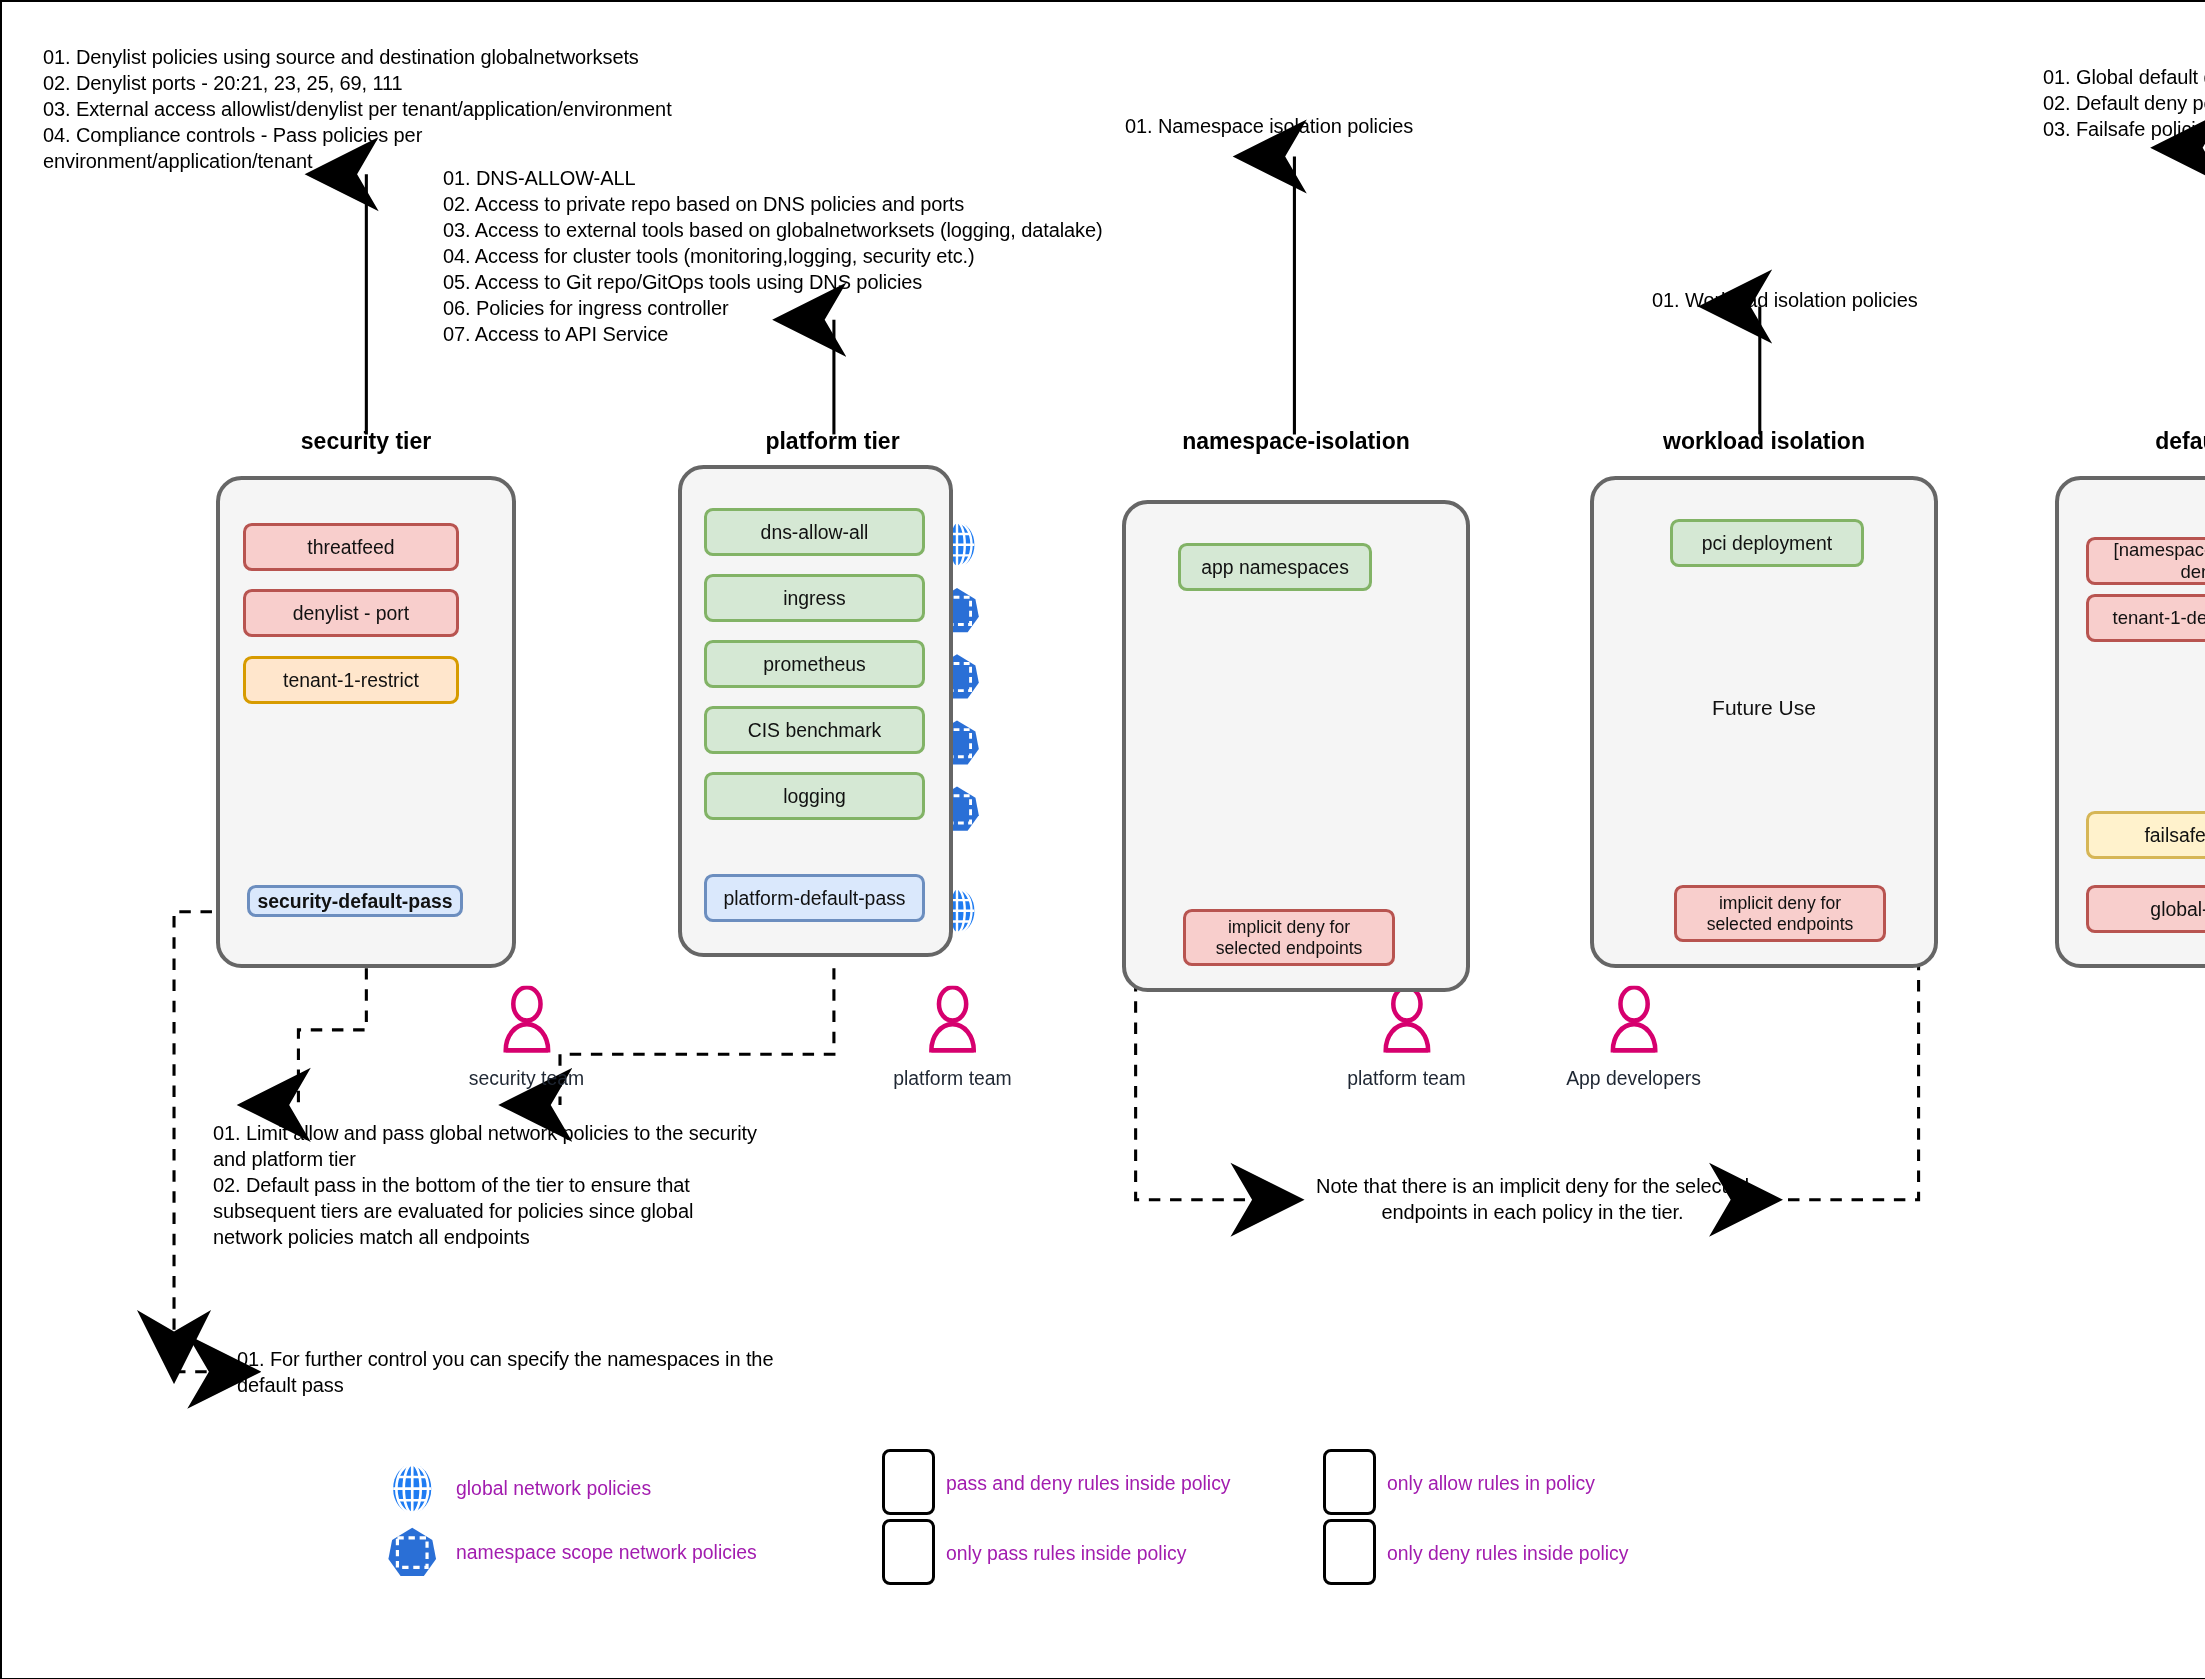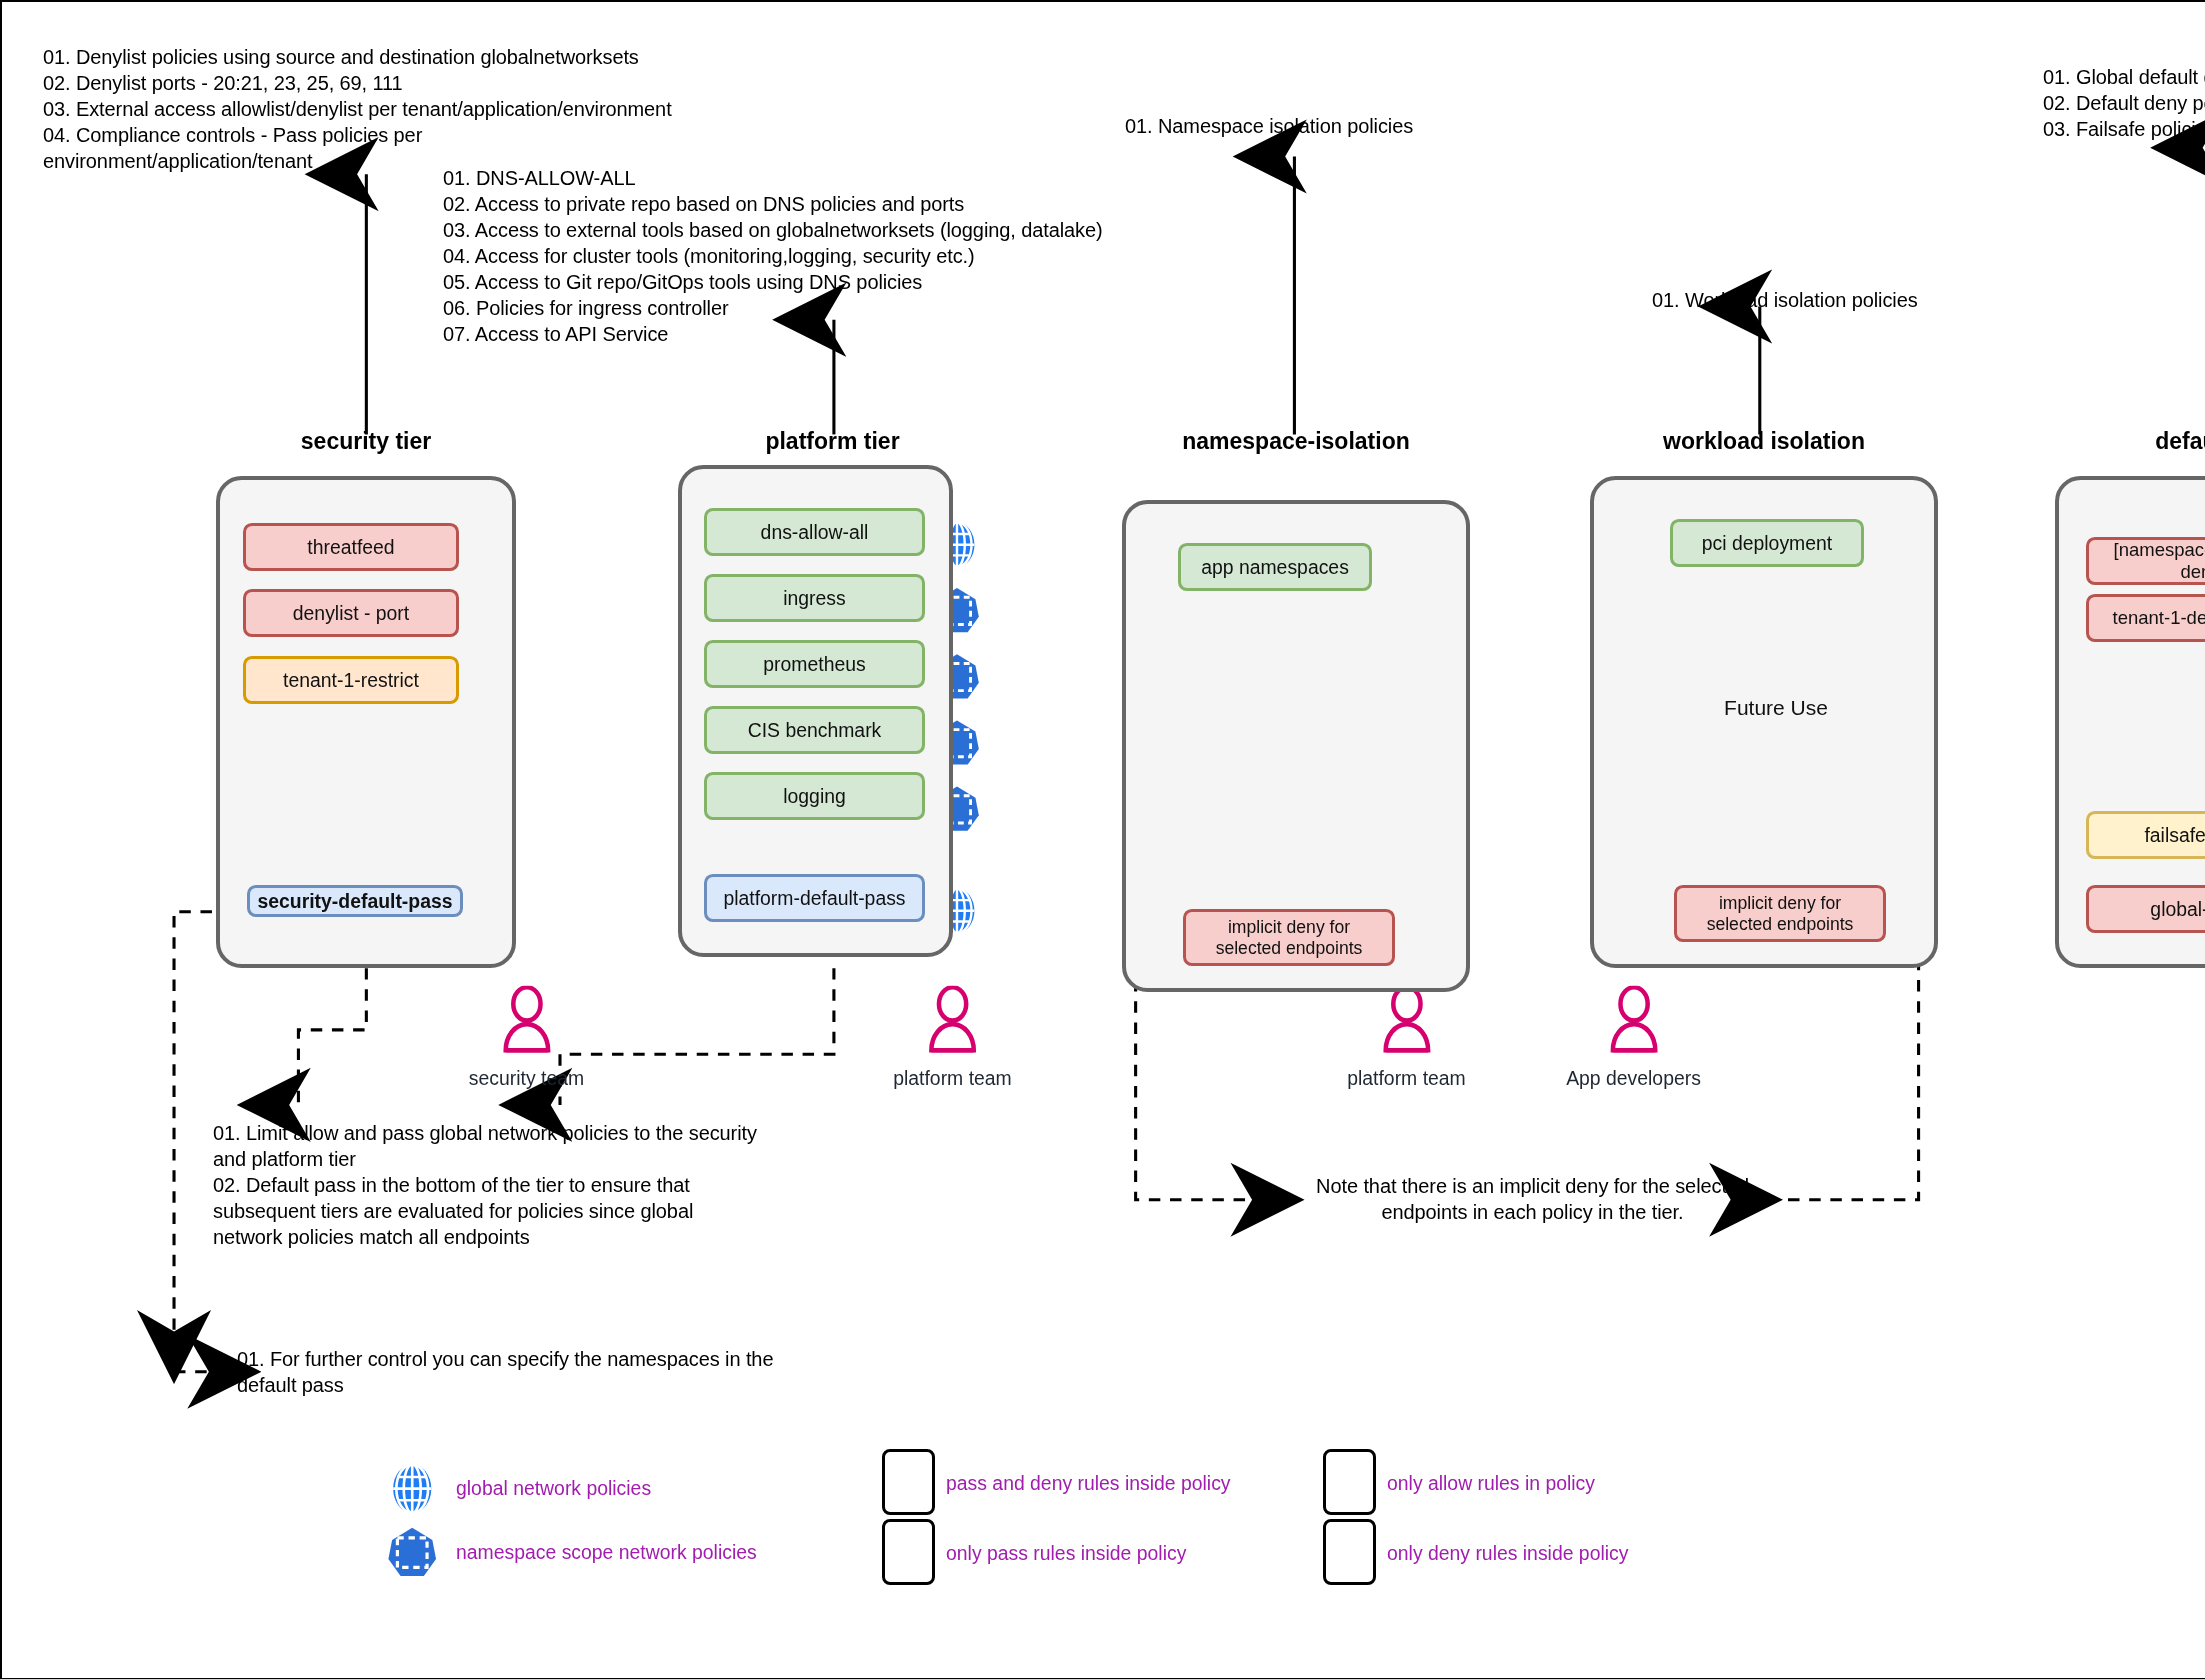--- a/index.html
+++ b/index.html
@@ -59,21 +59,20 @@
   .pill.pass   {background:#dae8fc;border-color:#6c8ebf;}
   .pill.passdeny{background:#ffe6cc;border-color:#d79b00;}
   .pill.failsafe{background:#fff2cc;border-color:#d6b656;}
   
   .future-use{
     position:absolute;
     font-size:21px;
     color:#111;
     text-align:center;
     width:100%;
-    margin-left:12px;
   }
   
   .team-label{
     position:absolute;
     font-size:19.4px;
     color:#1f2733;
     text-align:center;
     width:203px;
   }
   

